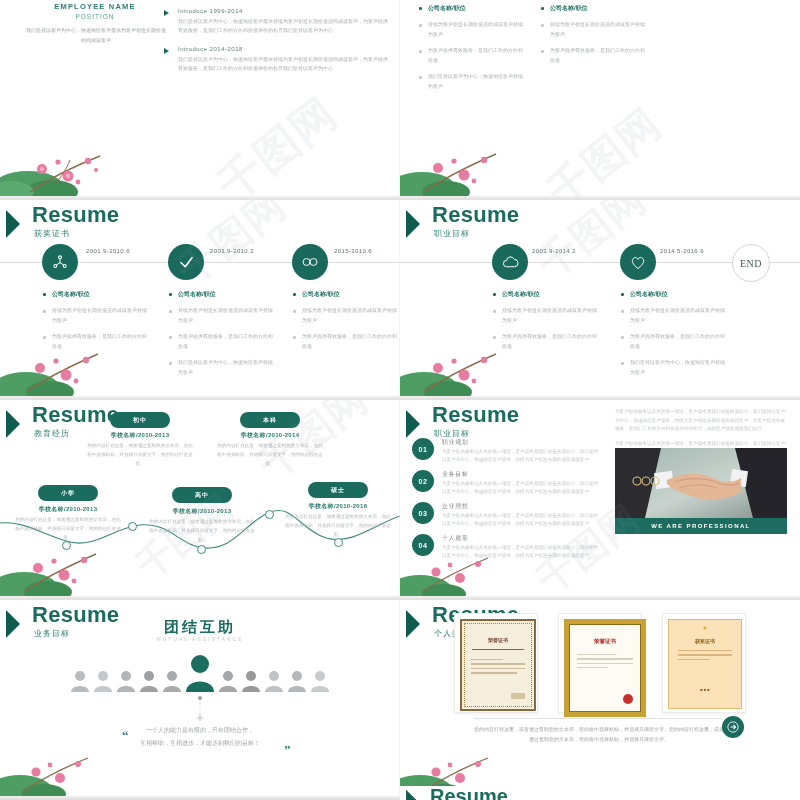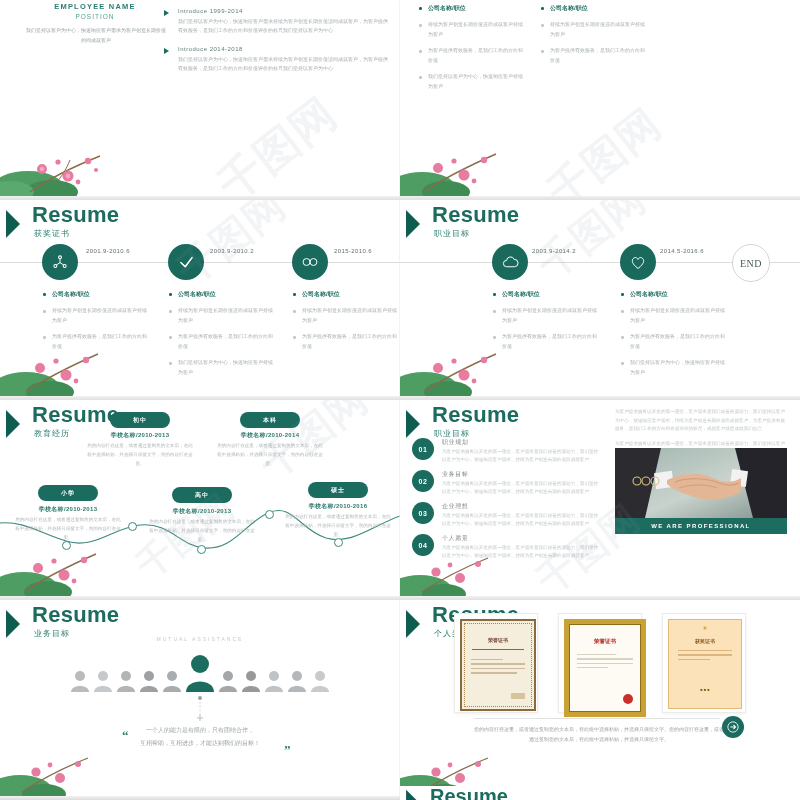--- a/index.html
+++ b/index.html
@@ -436,20 +436,21 @@
 
   <div class="slide">
     <div class="title-band">
       <svg class="tb-arrow" viewBox="0 0 26 32">
         <path d="M2 2 L16 16 L2 30 Z" fill="#0f5c50"></path>
       </svg>
       <div class="tb-en">Resume</div>
       <div class="tb-cn">业务目标</div>
     </div>
 
+    <div class="mt-title">团结互助</div>
     <div class="mt-sub">MUTUAL ASSISTANCE</div>
 
     <div class="mt-people">
       <svg width="20" height="24" viewBox="0 0 20 24">
           <g fill="#b9bcbe">
             <circle cx="10" cy="8" r="5"></circle>
             <path d="M1 24 C1 16 19 16 19 24 Z"></path>
           </g>
         </svg>
       <svg width="20" height="24" viewBox="0 0 20 24">

